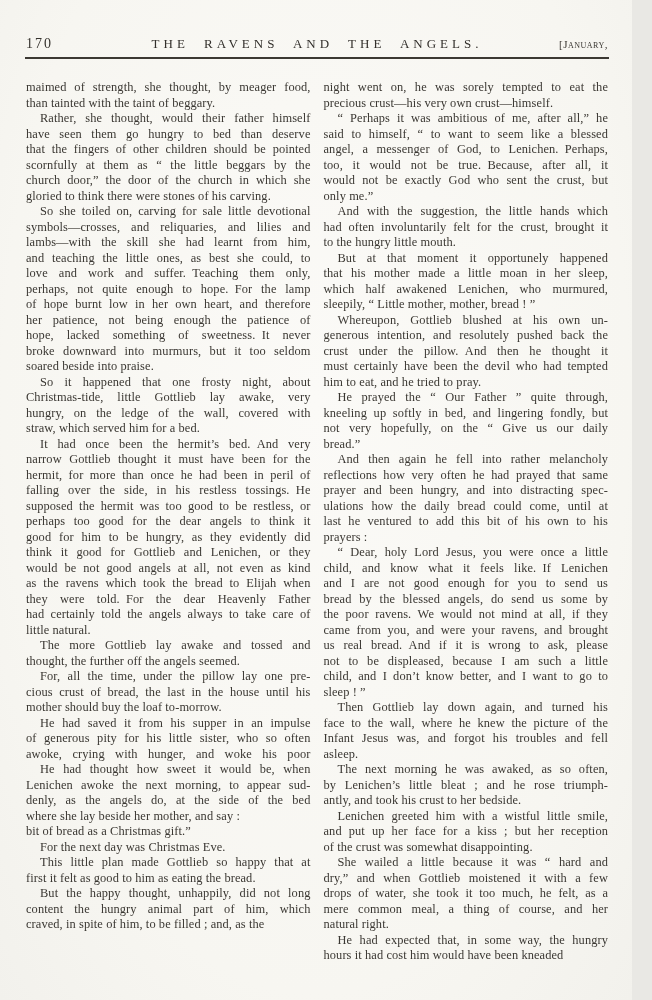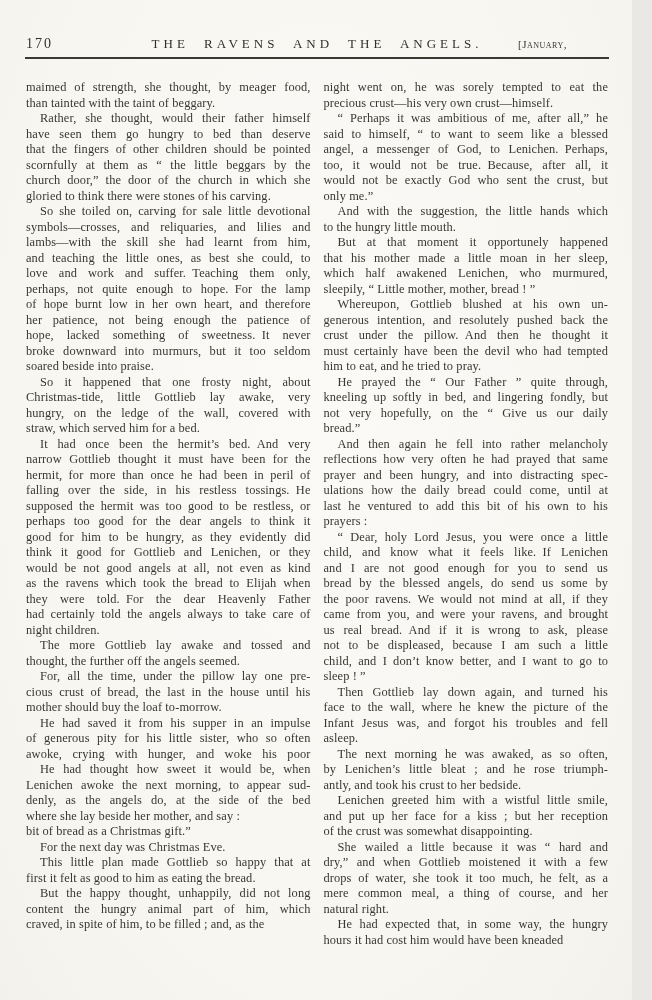--- a/index.html
+++ b/index.html
@@ -35,20 +35,21 @@
   .running-title {
     flex: 1;
     text-align: center;
     font-size: 13px;
     letter-spacing: 4px;
     word-spacing: 8px;
     color: #322f2b;
   }
   .issue-date {
     width: 90px;
+    text-align: right;
     font-size: 11px;
     font-variant: small-caps;
     letter-spacing: 0.5px;
     color: #3a3732;
   }
   .rule {
     position: absolute;
     top: 57px;
     left: 25px;
     right: 23px;
@@ -139,21 +140,21 @@
           <div class="line">hermit, for more than once he had been in peril of</div>
           <div class="line">falling over the side, in his restless tossings. He</div>
           <div class="line">supposed the hermit was too good to be restless, or</div>
           <div class="line">perhaps too good for the dear angels to think it</div>
           <div class="line">good for him to be hungry, as they evidently did</div>
           <div class="line">think it good for Gottlieb and Lenichen, or they</div>
           <div class="line">would be not good angels at all, not even as kind</div>
           <div class="line">as the ravens which took the bread to Elijah when</div>
           <div class="line">they were told. For the dear Heavenly Father</div>
           <div class="line">had certainly told the angels always to take care of</div>
-          <div class="line last">night children.</div>
+          <div class="line last">little natural.</div>
         </div>
         <div class="para">
           <div class="line first">The more Gottlieb lay awake and tossed and</div>
           <div class="line last">thought, the further off the angels seemed.</div>
         </div>
         <div class="para">
           <div class="line first">For, all the time, under the pillow lay one pre-</div>
           <div class="line">cious crust of bread, the last in the house until his</div>
           <div class="line last">mother should buy the loaf to-morrow.</div>
         </div>
@@ -192,20 +193,21 @@
         <div class="para">
           <div class="line first">“ Perhaps it was ambitious of me, after all,” he</div>
           <div class="line">said to himself, “ to want to seem like a blessed</div>
           <div class="line">angel, a messenger of God, to Lenichen. Perhaps,</div>
           <div class="line">too, it would not be true. Because, after all, it</div>
           <div class="line">would not be exactly God who sent the crust, but</div>
           <div class="line last">only me.”</div>
         </div>
         <div class="para">
           <div class="line first">And with the suggestion, the little hands which</div>
+          <div class="line">had often involuntarily felt for the crust, brought it</div>
           <div class="line last">to the hungry little mouth.</div>
         </div>
         <div class="para">
           <div class="line first">But at that moment it opportunely happened</div>
           <div class="line">that his mother made a little moan in her sleep,</div>
           <div class="line">which half awakened Lenichen, who murmured,</div>
           <div class="line last">sleepily, “ Little mother, mother, bread ! ”</div>
         </div>
         <div class="para">
           <div class="line first">Whereupon, Gottlieb blushed at his own un-</div>

